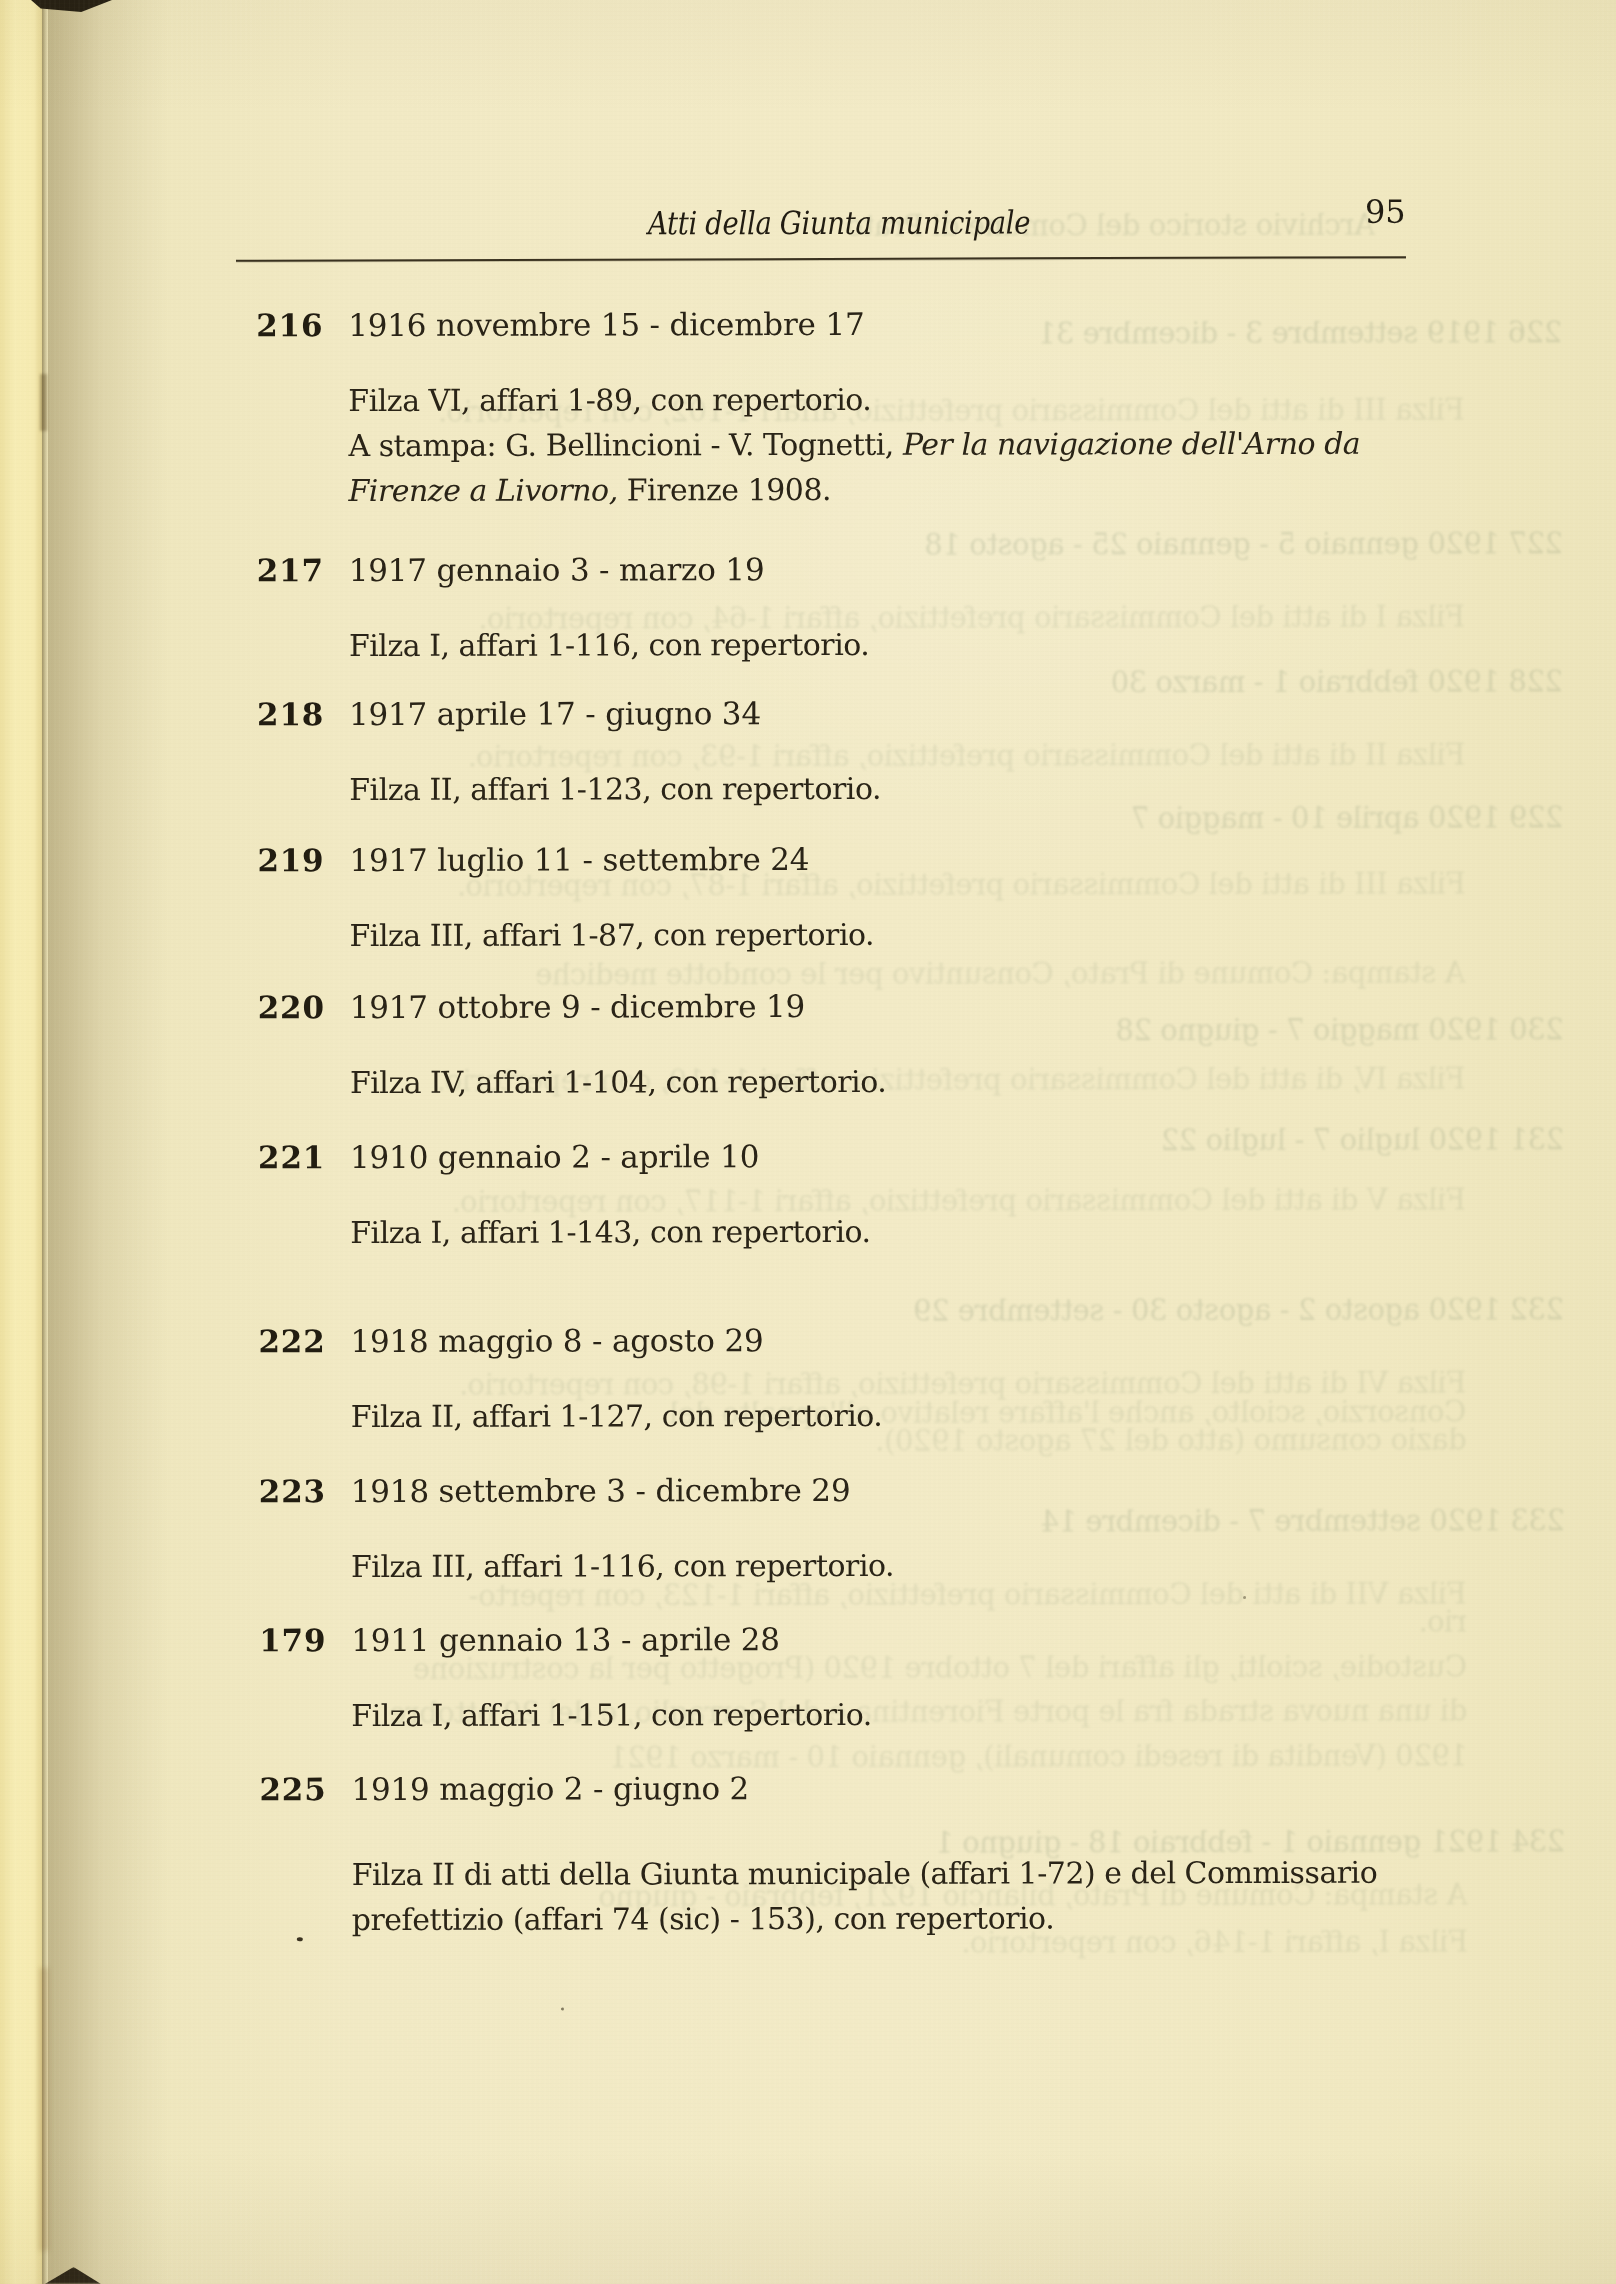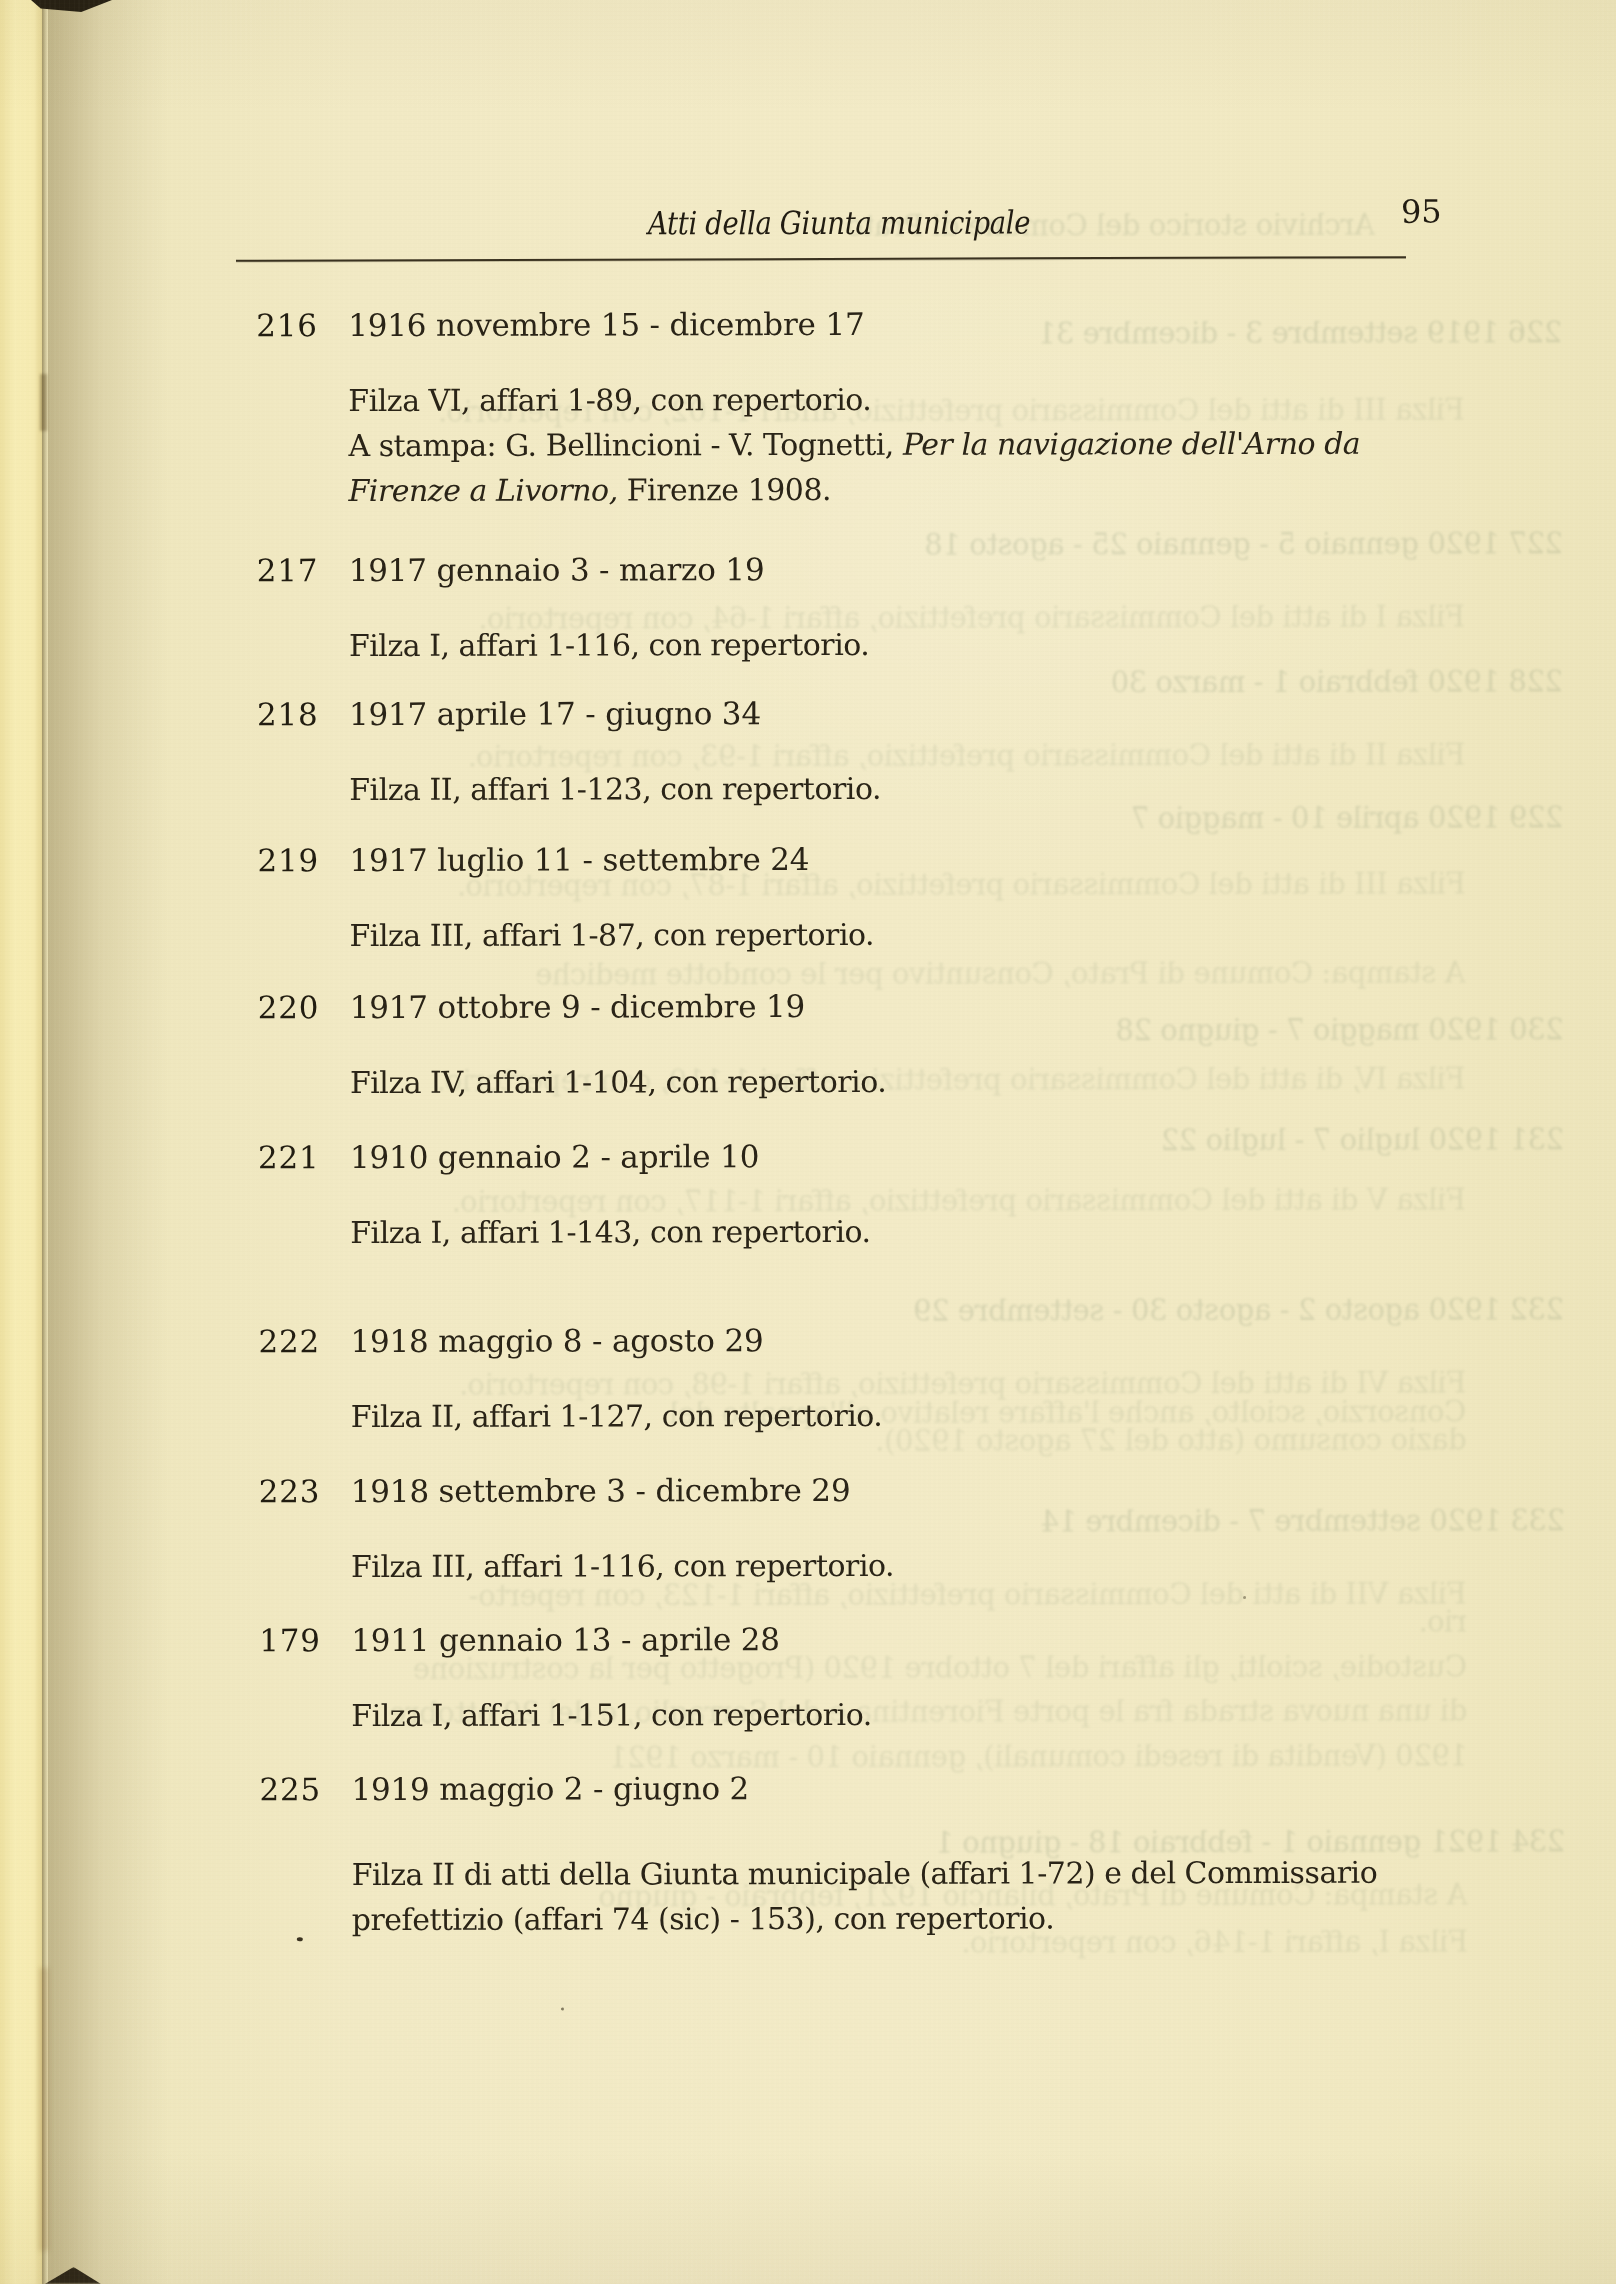--- a/index.html
+++ b/index.html
@@ -30,26 +30,26 @@
     clip-path:polygon(0 0,100% 0,62% 100%,12% 70%);}
   .corner-bottom{position:absolute;left:40px;top:2267px;width:61px;height:17px;background:#2a2316;
     clip-path:polygon(8% 100%,100% 100%,55% 0);filter:blur(0.8px);}
   .smudge-a{position:absolute;left:40px;top:374px;width:6.5px;height:57px;background:rgba(80,60,20,.35);filter:blur(1.6px);}
   .smudge-b{position:absolute;left:39px;top:1968px;width:9.7px;height:283px;background:rgba(130,95,40,.22);filter:blur(2.4px);}
 
   .content{position:absolute;inset:0;transform:rotate(-0.13deg);transform-origin:50% 50%;}
 
   .running-title{position:absolute;left:650px;top:204px;font-style:italic;font-size:32px;
     letter-spacing:-0.4px;white-space:nowrap;transform:scaleX(.86);transform-origin:left top;color:#211c12;}
-  .page-number{position:absolute;left:1367px;top:194px;font-size:32px;color:#211c12;margin-left:36px;}
+  .page-number{position:absolute;left:1367px;top:194px;font-size:32px;color:#211c12;}
   .header-rule{position:absolute;left:238px;top:258px;width:1170px;height:2.4px;background:#3a3220;
     transform:rotate(-0.05deg);box-shadow:0 0.8px 0 rgba(58,50,32,.25);}
 
   .entry{position:absolute;left:0;width:1617px;}
-  .entry-number{position:absolute;left:258px;top:0;font-size:31px;font-weight:400;letter-spacing:0.8px;color:#221d11;}
+  .entry-number{position:absolute;left:258px;top:0;font-size:31px;font-weight:700;letter-spacing:0.8px;color:#221d11;}
   .entry-date{position:absolute;left:350px;top:0;font-size:31px;letter-spacing:-0.2px;white-space:nowrap;color:#2a2417;}
   .entry-body{position:absolute;left:350px;width:1102px;font-size:30px;letter-spacing:-0.5px;color:#2a2417;}
   .entry-body .line{line-height:45px;white-space:nowrap;}
   .it{font-style:italic;}
 
   .ghost{position:absolute;white-space:nowrap;font-size:29px;letter-spacing:-0.4px;
     color:#6e7f63;opacity:.16;filter:blur(1.1px);transform:scaleX(-1);transform-origin:center;}
   .ghost.gin{opacity:.13;}
   .ghost.ghead{opacity:.19;}
 

